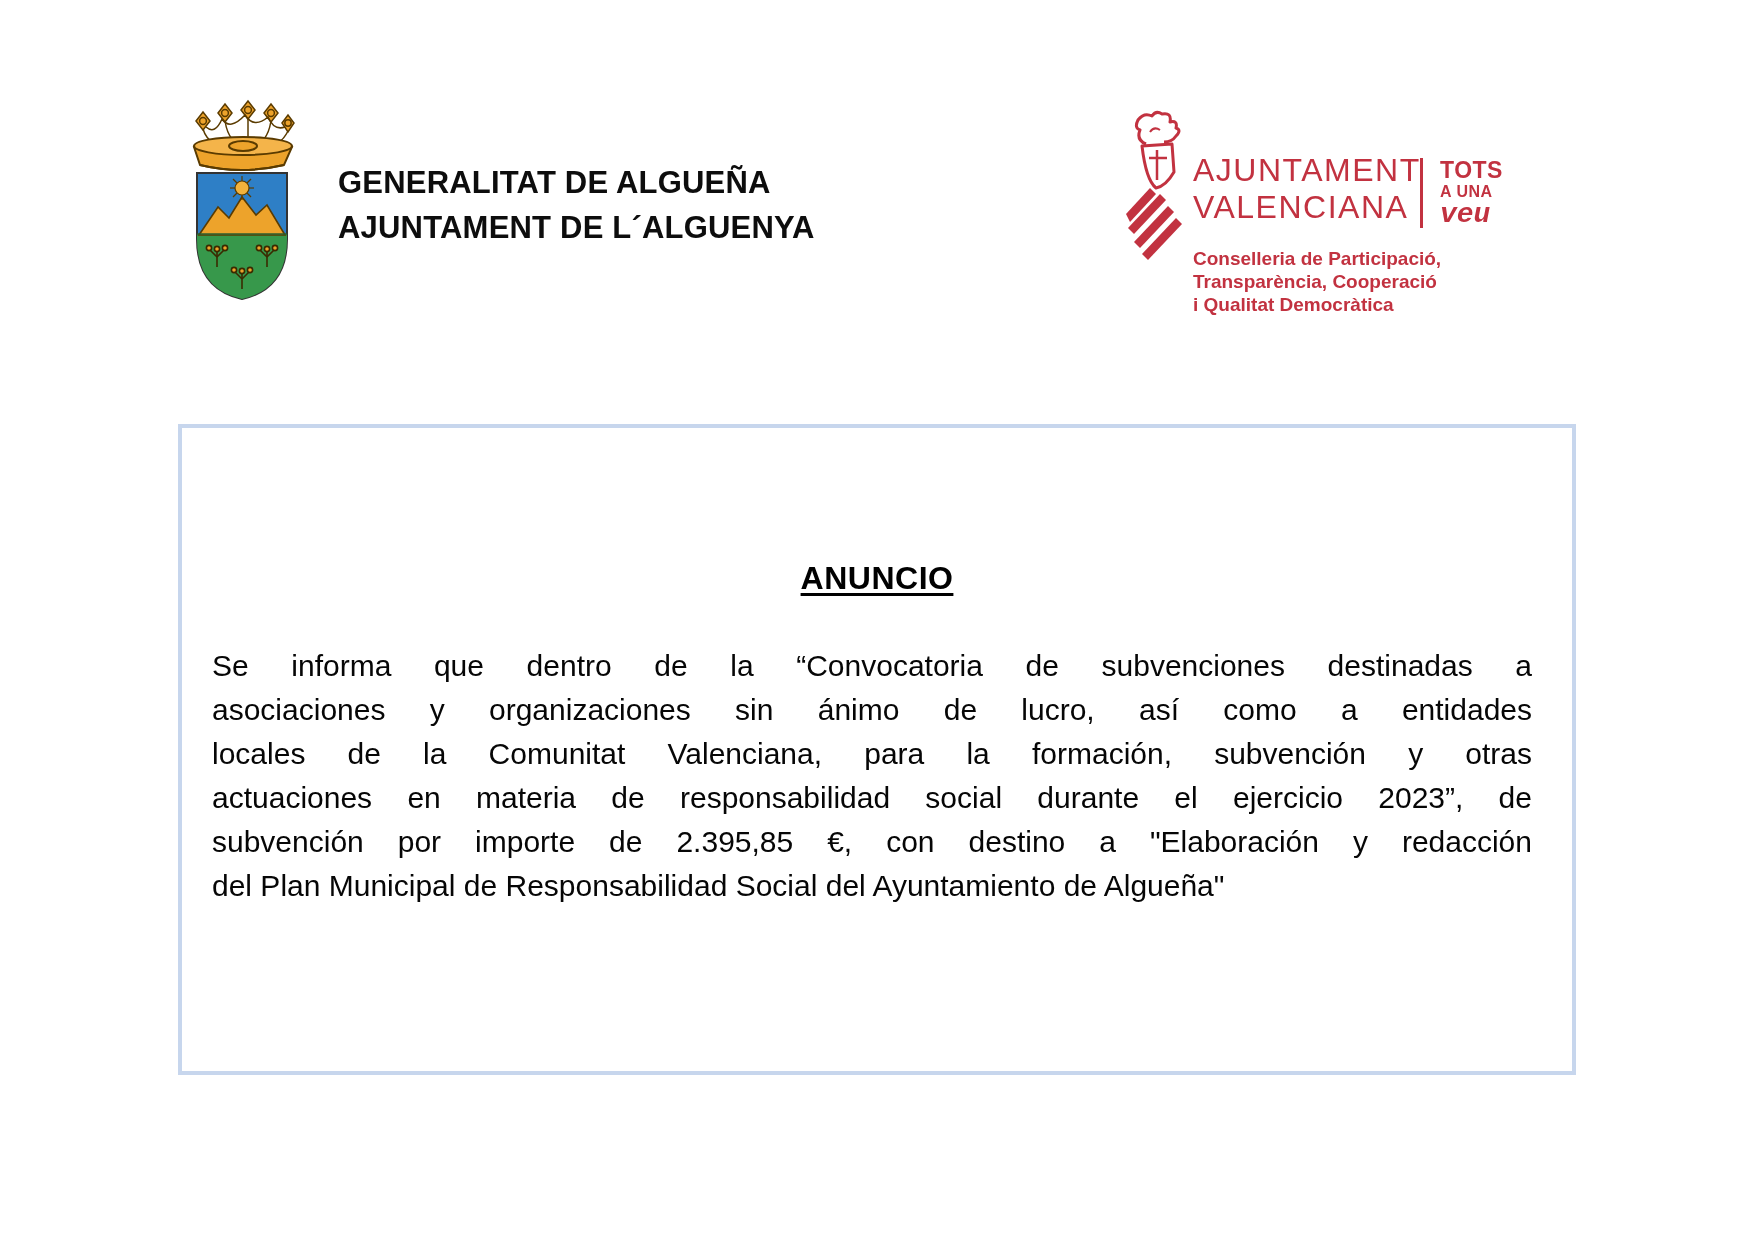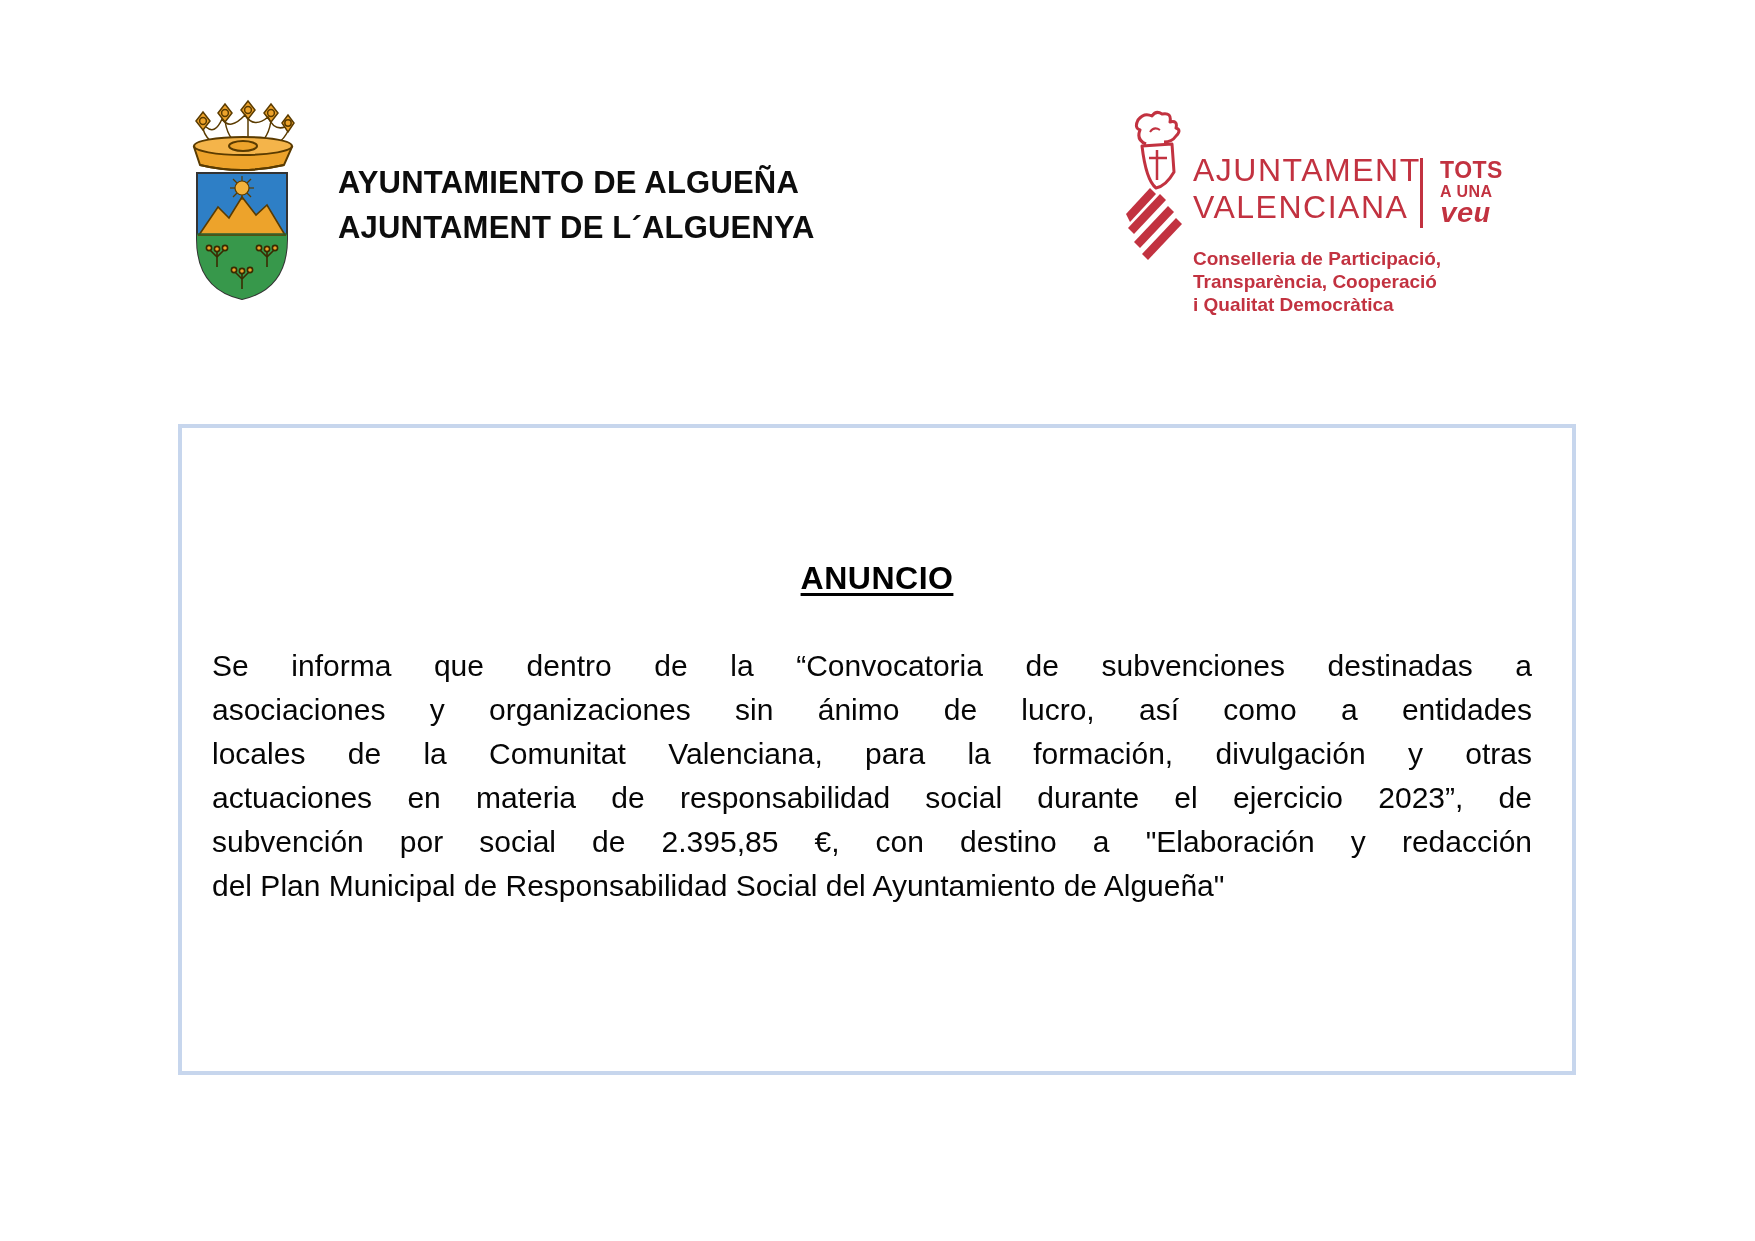--- a/index.html
+++ b/index.html
@@ -140,21 +140,21 @@
           <path d="M58 180 l-8 -8"></path>
           <path d="M58 180 l8 -8"></path>
         <circle cx="50" cy="171" r="2.6"></circle>
           <circle cx="66" cy="171" r="2.6"></circle>
           <circle cx="58" cy="172" r="2.6"></circle>
       </g>
     </g>
   </svg>
 
   <div class="muni-title">
-    <div class="line">AYUNTAMIENTO DE ALGUEÑA</div>
+    <div class="line">GENERALITAT DE ALGUEÑA</div>
     <div class="line">AJUNTAMENT DE L´ALGUENYA</div>
   </div>
 
   <svg class="gva-emblem" viewBox="0 0 58 150" aria-hidden="true">
     <g fill="none" stroke="#c23240" stroke-width="3" stroke-linejoin="round">
 
       <path d="M20 34 Q10 30 14 20 Q8 18 12 10 Q18 2 26 6 Q30 0 36 4 Q46 2 44 12 Q52 10 50 18 Q56 20 50 26 Q46 32 38 32"></path>
       <path d="M24 22 q4 -6 10 -2" stroke-width="2"></path>
 
       <path d="M16 36 L46 34 L48 62 Q40 76 30 78 Q20 70 16 36 Z"></path>
@@ -187,20 +187,20 @@
     <div class="c">Conselleria de Participació,</div>
     <div class="c">Transparència, Cooperació</div>
     <div class="c">i Qualitat Democràtica</div>
   </div>
 
   <div class="notice-box">
     <div class="notice-title">ANUNCIO</div>
     <div class="notice-body">
       <div class="bl">Se informa que dentro de la “Convocatoria de subvenciones destinadas a</div>
       <div class="bl">asociaciones y organizaciones sin ánimo de lucro, así como a entidades</div>
-      <div class="bl">locales de la Comunitat Valenciana, para la formación, divulgación y otras</div>
+      <div class="bl">locales de la Comunitat Valenciana, para la formación, subvención y otras</div>
       <div class="bl">actuaciones en materia de responsabilidad social durante el ejercicio 2023”, de</div>
-      <div class="bl">subvención por social de 2.395,85 €, con destino a "Elaboración y redacción</div>
+      <div class="bl">subvención por importe de 2.395,85 €, con destino a "Elaboración y redacción</div>
       <div class="bl last">del Plan Municipal de Responsabilidad Social del Ayuntamiento de Algueña"</div>
     </div>
   </div>
 
 </div>
 
 </body></html>

